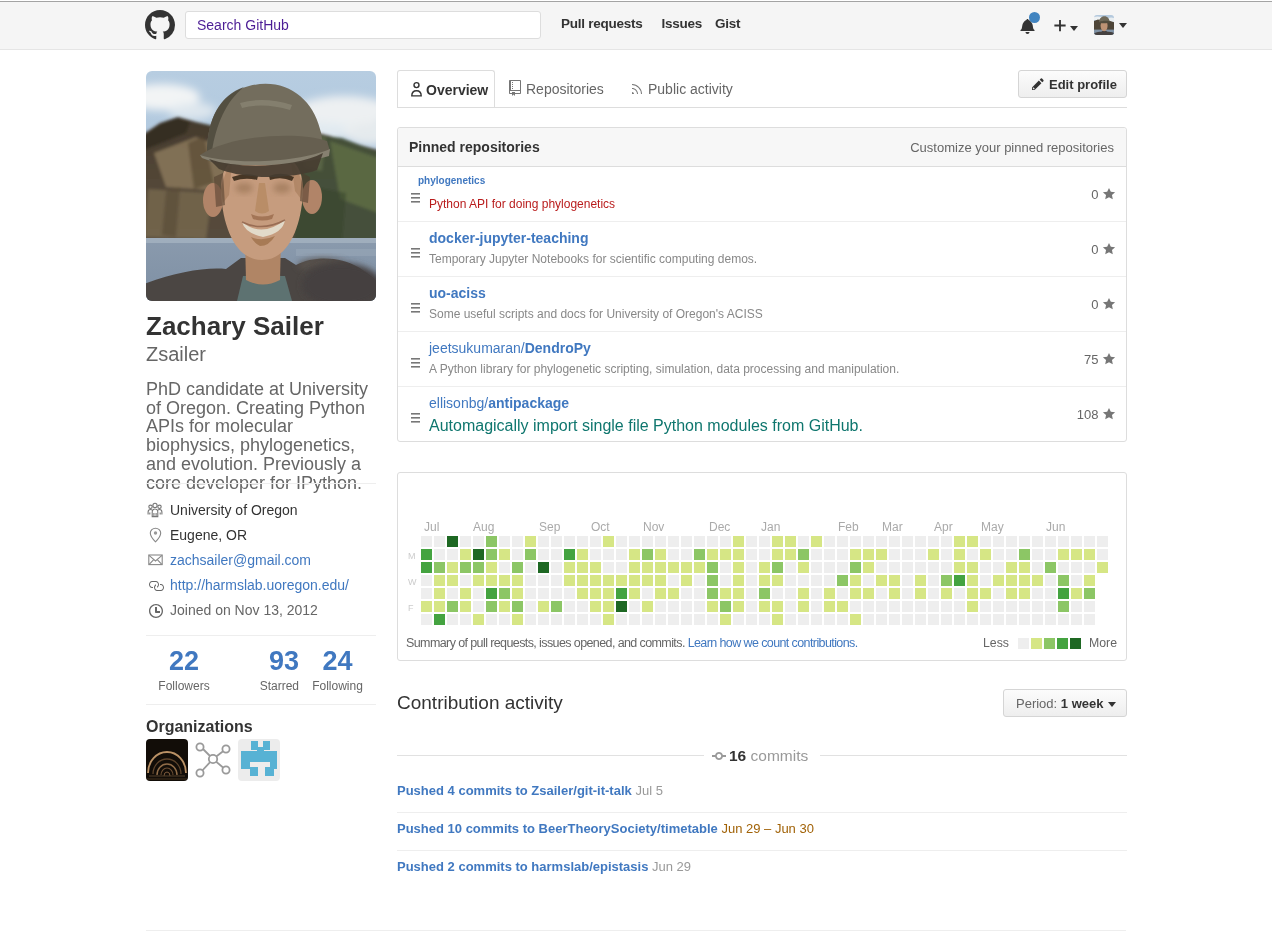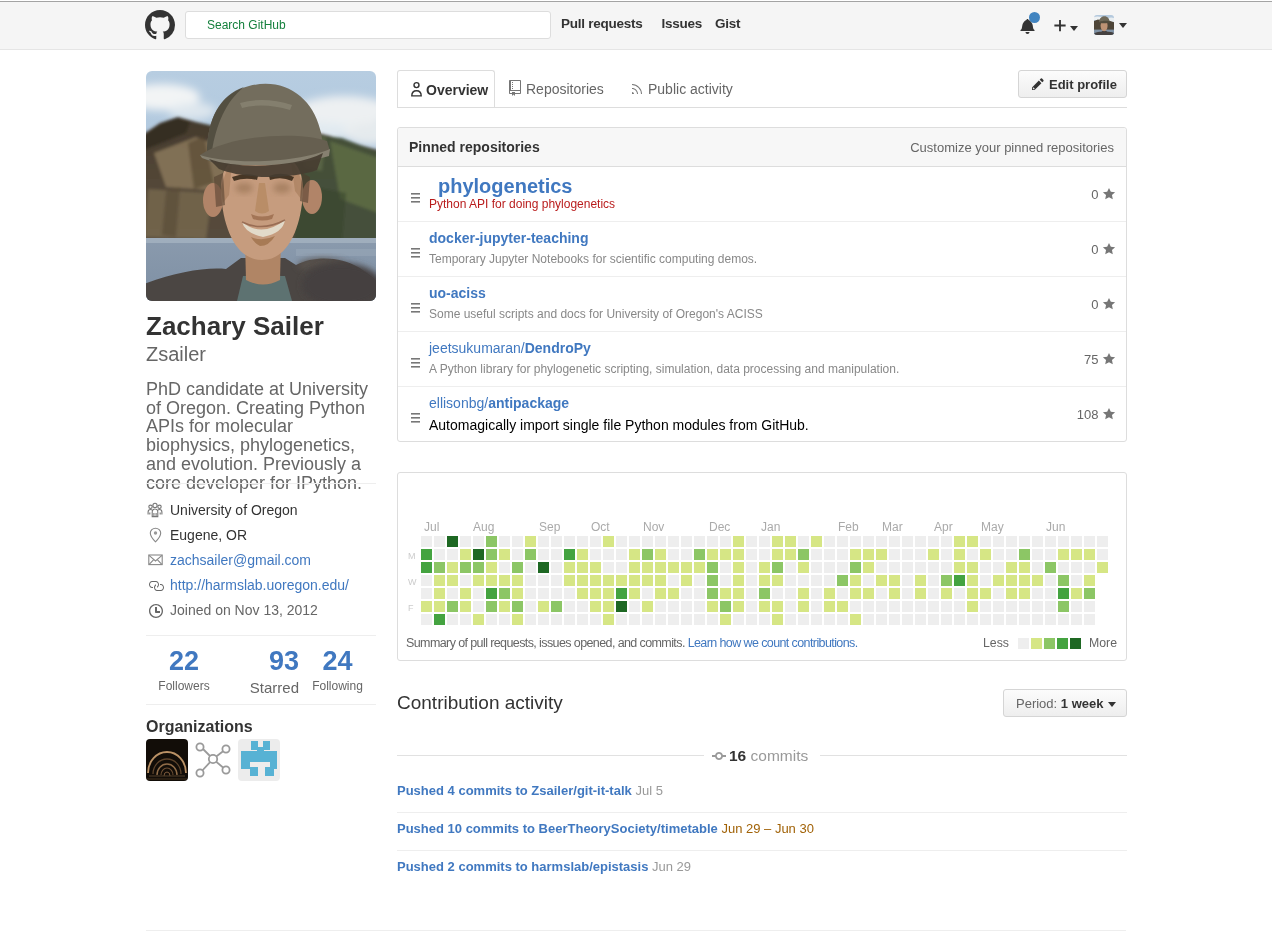--- a/index.html
+++ b/index.html
@@ -8,21 +8,21 @@
 .blue{color:#4078c0}
 </style></head>
 <body>
 <div class="abs" style="left:0;top:1px;width:1272px;height:2px;background:#a4a4a4"></div>
 <div class="abs" style="left:0;top:2px;width:1272px;height:47px;background:#f5f5f5;border-bottom:1px solid #e5e5e5"></div>
 
 <div class="abs" style="left:146px;top:0;width:980px;height:50px">
   <div class="abs" style="left:-1px;top:10px"><svg width="30" height="30" viewBox="0 0 16 16" style="">
         <path fill-rule="evenodd" fill="#333" d="M8 0C3.58 0 0 3.58 0 8c0 3.54 2.29 6.53 5.47 7.59.4.07.55-.17.55-.38 0-.19-.01-.82-.01-1.49-2.01.37-2.53-.49-2.69-.94-.09-.23-.48-.94-.82-1.13-.28-.15-.68-.52-.01-.53.63-.01 1.08.58 1.23.82.72 1.21 1.87.87 2.33.66.07-.52.28-.87.51-1.07-1.78-.2-3.64-.89-3.64-3.95 0-.87.31-1.59.82-2.15-.08-.2-.36-1.02.08-2.12 0 0 .67-.21 2.2.82.64-.18 1.32-.27 2-.27s1.36.09 2 .27c1.53-1.04 2.2-.82 2.2-.82.44 1.1.16 1.92.08 2.12.51.56.82 1.27.82 2.15 0 3.07-1.87 3.75-3.65 3.95.29.25.54.73.54 1.48 0 1.07-.01 1.93-.01 2.2 0 .21.15.46.55.38A8.013 8.013 0 0 0 16 8c0-4.42-3.58-8-8-8z"></path>
       </svg></div>
-  <div class="abs" style="left:39px;top:11px;width:336px;height:12px;background:#fff;border:1px solid #ddd;border-radius:3px;padding:7px 7px 7px 21px;color:#15803d;font-size:12px;line-height:13px">Search GitHub</div>
+  <div class="abs" style="left:39px;top:11px;width:336px;height:12px;background:#fff;border:1px solid #ddd;border-radius:3px;padding:7px 7px 7px 11px;color:#4c1d95;font-size:14px;line-height:13px">Search GitHub</div>
   <div class="abs" style="left:415px;top:16px;font-size:13.5px;font-weight:bold;color:#333;letter-spacing:-0.25px"><span>Pull requests</span><span style="margin-left:19px">Issues</span><span style="margin-left:13px">Gist</span></div>
   <div class="abs" style="left:874px;top:18px"><svg width="15" height="16" viewBox="0 0 14 16" style="">
         <path fill-rule="evenodd" fill="#333" d="M14 12v1H0v-1l.73-.58c.77-.77.81-2.55 1.19-4.42C2.69 3.23 6 2 6 2c0-.55.45-1 1-1s1 .45 1 1c0 0 3.39 1.23 4.16 5 .38 1.88.42 3.66 1.19 4.42l.66.58zM7 16c1.11 0 2-.89 2-2H5c0 1.11.89 2 2 2z"></path>
       </svg></div>
   <div class="abs" style="left:883px;top:12px;width:11px;height:11px;border-radius:50%;background:#4184c0"></div>
   <div class="abs" style="left:907px;top:18px"><svg width="14" height="15" viewBox="0 0 12 16" style="">
         <path fill-rule="evenodd" fill="#333" d="M12 9H7v5H5V9H0V7h5V2h2v5h5v2z"></path>
       </svg><span style="display:inline-block;margin-left:3px;vertical-align:middle;width:0;height:0;border-left:4px solid transparent;border-right:4px solid transparent;border-top:5px solid #333"></span></div>
   <div class="abs" style="left:948px;top:15px">
       <svg width="20" height="20" viewBox="0 0 230 230" style="border-radius:3px;display:block">
@@ -166,21 +166,21 @@
   <div class="abs" style="left:24px;top:552px;font-size:14px;color:#666;line-height:17px">Joined on Nov 13, 2012</div>
   <div class="abs" style="left:0;top:585px;width:230px;border-top:1px solid #eee"></div>
 
   <div class="abs" style="left:0;top:598px;width:230px">
     <div style="float:left;width:76px;text-align:center">
         <div style="font-size:27px;font-weight:bold;color:#4078c0;line-height:27px">22</div>
         <div style="font-size:12px;color:#666;margin-top:4px">Followers</div>
       </div>
     <div style="float:left;width:77px;text-align:right">
         <div style="font-size:27px;font-weight:bold;color:#4078c0;line-height:27px">93</div>
-        <div style="font-size:15px;color:#666;margin-top:4px">Starred</div>
+        <div style="font-size:12px;color:#666;margin-top:4px">Starred</div>
       </div>
     <div style="float:left;width:77px;text-align:center">
         <div style="font-size:27px;font-weight:bold;color:#4078c0;line-height:27px">24</div>
         <div style="font-size:12px;color:#666;margin-top:4px">Following</div>
       </div>
   </div>
   <div class="abs" style="left:0;top:654px;width:230px;border-top:1px solid #eee"></div>
   <div class="abs" style="left:0;top:666px;font-size:16px;font-weight:bold;color:#333;line-height:22px">Organizations</div>
   <div class="abs" style="left:0;top:689px">
       <svg width="42" height="42" viewBox="0 0 42 42" style="border-radius:4px;display:block">
@@ -253,21 +253,21 @@
     <div style="height:38px;background:#f7f7f7;border-bottom:1px solid #ddd;border-radius:3px 3px 0 0;position:relative">
       <div class="abs" style="left:11px;top:11px;font-size:14px;font-weight:bold;color:#333">Pinned repositories</div>
       <div class="abs" style="right:12px;top:12px;font-size:13px;color:#666">Customize your pinned repositories</div>
     </div>
     <div style="height:54px;border-bottom:1px solid #eee;position:relative">
       <div class="abs" style="left:13px;top:22px"><svg width="9" height="10" viewBox="0 0 9 10">
             <rect y="0" width="9" height="1.6" fill="#777"></rect>
             <rect y="4" width="9" height="1.6" fill="#777"></rect>
             <rect y="8" width="9" height="1.6" fill="#777"></rect>
           </svg></div>
-      <div class="abs" style="left:40px;top:8px;font-size:20px"><a class="blue"><span style="font-weight:bold">phylogenetics</span></a></div>
+      <div class="abs" style="left:20px;top:8px;font-size:10px"><a class="blue"><span style="font-weight:bold">phylogenetics</span></a></div>
       <div class="abs" style="left:31px;top:30px;font-size:12px;color:#b91c1c">Python API for doing phylogenetics</div>
       <div class="abs" style="right:10px;top:20px;font-size:13px;color:#666">0 <svg width="14" height="14" viewBox="0 0 14 16" style="vertical-align:-2px">
             <path fill-rule="evenodd" fill="#767676" d="M14 6l-4.9-.64L7 1 4.9 5.36 0 6l3.6 3.26L2.67 14 7 11.67 11.33 14l-.93-4.74L14 6z"></path>
           </svg></div>
     </div>
 <div style="height:54px;border-bottom:1px solid #eee;position:relative">
       <div class="abs" style="left:13px;top:22px"><svg width="9" height="10" viewBox="0 0 9 10">
             <rect y="0" width="9" height="1.6" fill="#777"></rect>
             <rect y="4" width="9" height="1.6" fill="#777"></rect>
             <rect y="8" width="9" height="1.6" fill="#777"></rect>
@@ -302,21 +302,21 @@
             <path fill-rule="evenodd" fill="#767676" d="M14 6l-4.9-.64L7 1 4.9 5.36 0 6l3.6 3.26L2.67 14 7 11.67 11.33 14l-.93-4.74L14 6z"></path>
           </svg></div>
     </div>
 <div style="height:54px;position:relative">
       <div class="abs" style="left:13px;top:22px"><svg width="9" height="10" viewBox="0 0 9 10">
             <rect y="0" width="9" height="1.6" fill="#777"></rect>
             <rect y="4" width="9" height="1.6" fill="#777"></rect>
             <rect y="8" width="9" height="1.6" fill="#777"></rect>
           </svg></div>
       <div class="abs" style="left:31px;top:8px;font-size:14px"><a class="blue">ellisonbg/<span style="font-weight:bold">antipackage</span></a></div>
-      <div class="abs" style="left:31px;top:30px;font-size:14px;color:#000000">Automagically import single file Python modules from GitHub.</div>
+      <div class="abs" style="left:31px;top:30px;font-size:16px;color:#0f766e">Automagically import single file Python modules from GitHub.</div>
       <div class="abs" style="right:10px;top:20px;font-size:13px;color:#666">108 <svg width="14" height="14" viewBox="0 0 14 16" style="vertical-align:-2px">
             <path fill-rule="evenodd" fill="#767676" d="M14 6l-4.9-.64L7 1 4.9 5.36 0 6l3.6 3.26L2.67 14 7 11.67 11.33 14l-.93-4.74L14 6z"></path>
           </svg></div>
     </div>
   </div>
 
   <div class="abs" style="left:251px;top:422px;width:728px;height:187px;border:1px solid #ddd;border-radius:3px">
     <svg width="710" height="106" style="position:absolute;left:6px;top:47px">
         <text x="20" y="11" font-size="12" fill="#aaa">Jul</text>
         <text x="69" y="11" font-size="12" fill="#aaa">Aug</text>

